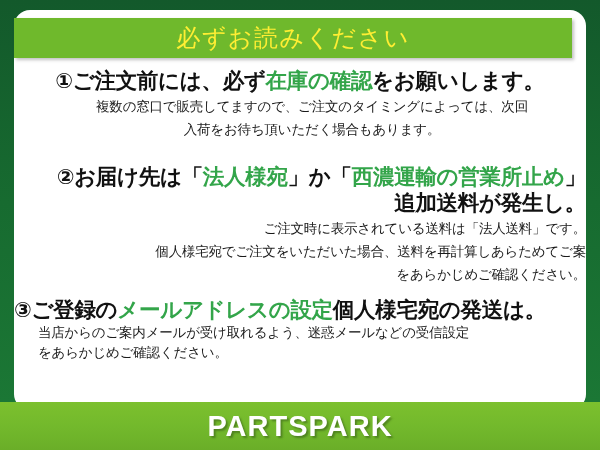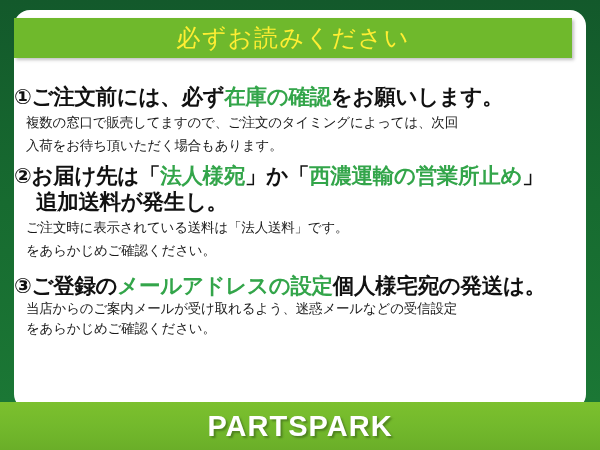--- a/index.html
+++ b/index.html
@@ -89,26 +89,26 @@
   }
   .green {
     color: #33a54a;
   }
 
   .sub {
     font-size: 13.5px;
     color: #1a1a1a;
     line-height: 1.47;
     letter-spacing: -0.2px;
-    padding-left: 12px;
+    padding-left: 24px;
     white-space: nowrap;
   }
 
-  .item1 { margin-top: 18px; }
-  .item2 { margin-top: 7px; }
+  .item1 { margin-top: 2px; text-align: center; }
+  .item2 { margin-top: 24px; text-align: right; }
   .item3 { margin-top: 12px; }
 
   .item1 .sub { margin-top: 3px; }
   .item2 .sub { margin-top: 3px; }
   .item3 .sub { }
 
   
   .footer {
     position: absolute;
     left: 0;
@@ -150,20 +150,21 @@
       <div class="sub">複数の窓口で販売してますので、ご注文のタイミングによっては、次回</div>
       <div class="sub">入荷をお待ち頂いただく場合もあります。</div>
     </div>
 
     <div class="item item2">
       <div class="headline">
         <span class="num">②</span><span>お届け先は「</span><span class="green">法人様宛</span><span>」か「</span><span class="green">西濃運輸の営業所止め</span><span>」</span>
       </div>
       <div class="headline hl-indent">追加送料が発生し。</div>
       <div class="sub">ご注文時に表示されている送料は「法人送料」です。</div>
+      <div class="sub">個人様宅宛でご注文をいただいた場合、送料を再計算しあらためてご案</div>
       <div class="sub">をあらかじめご確認ください。</div>
     </div>
 
     <div class="item item3">
       <div class="headline">
         <span class="num">③</span><span>ご登録の</span><span class="green">メールアドレスの設定</span><span>個人様宅宛の発送は。</span>
       </div>
       <div class="sub">当店からのご案内メールが受け取れるよう、迷惑メールなどの受信設定</div>
       <div class="sub">をあらかじめご確認ください。</div>
     </div>

